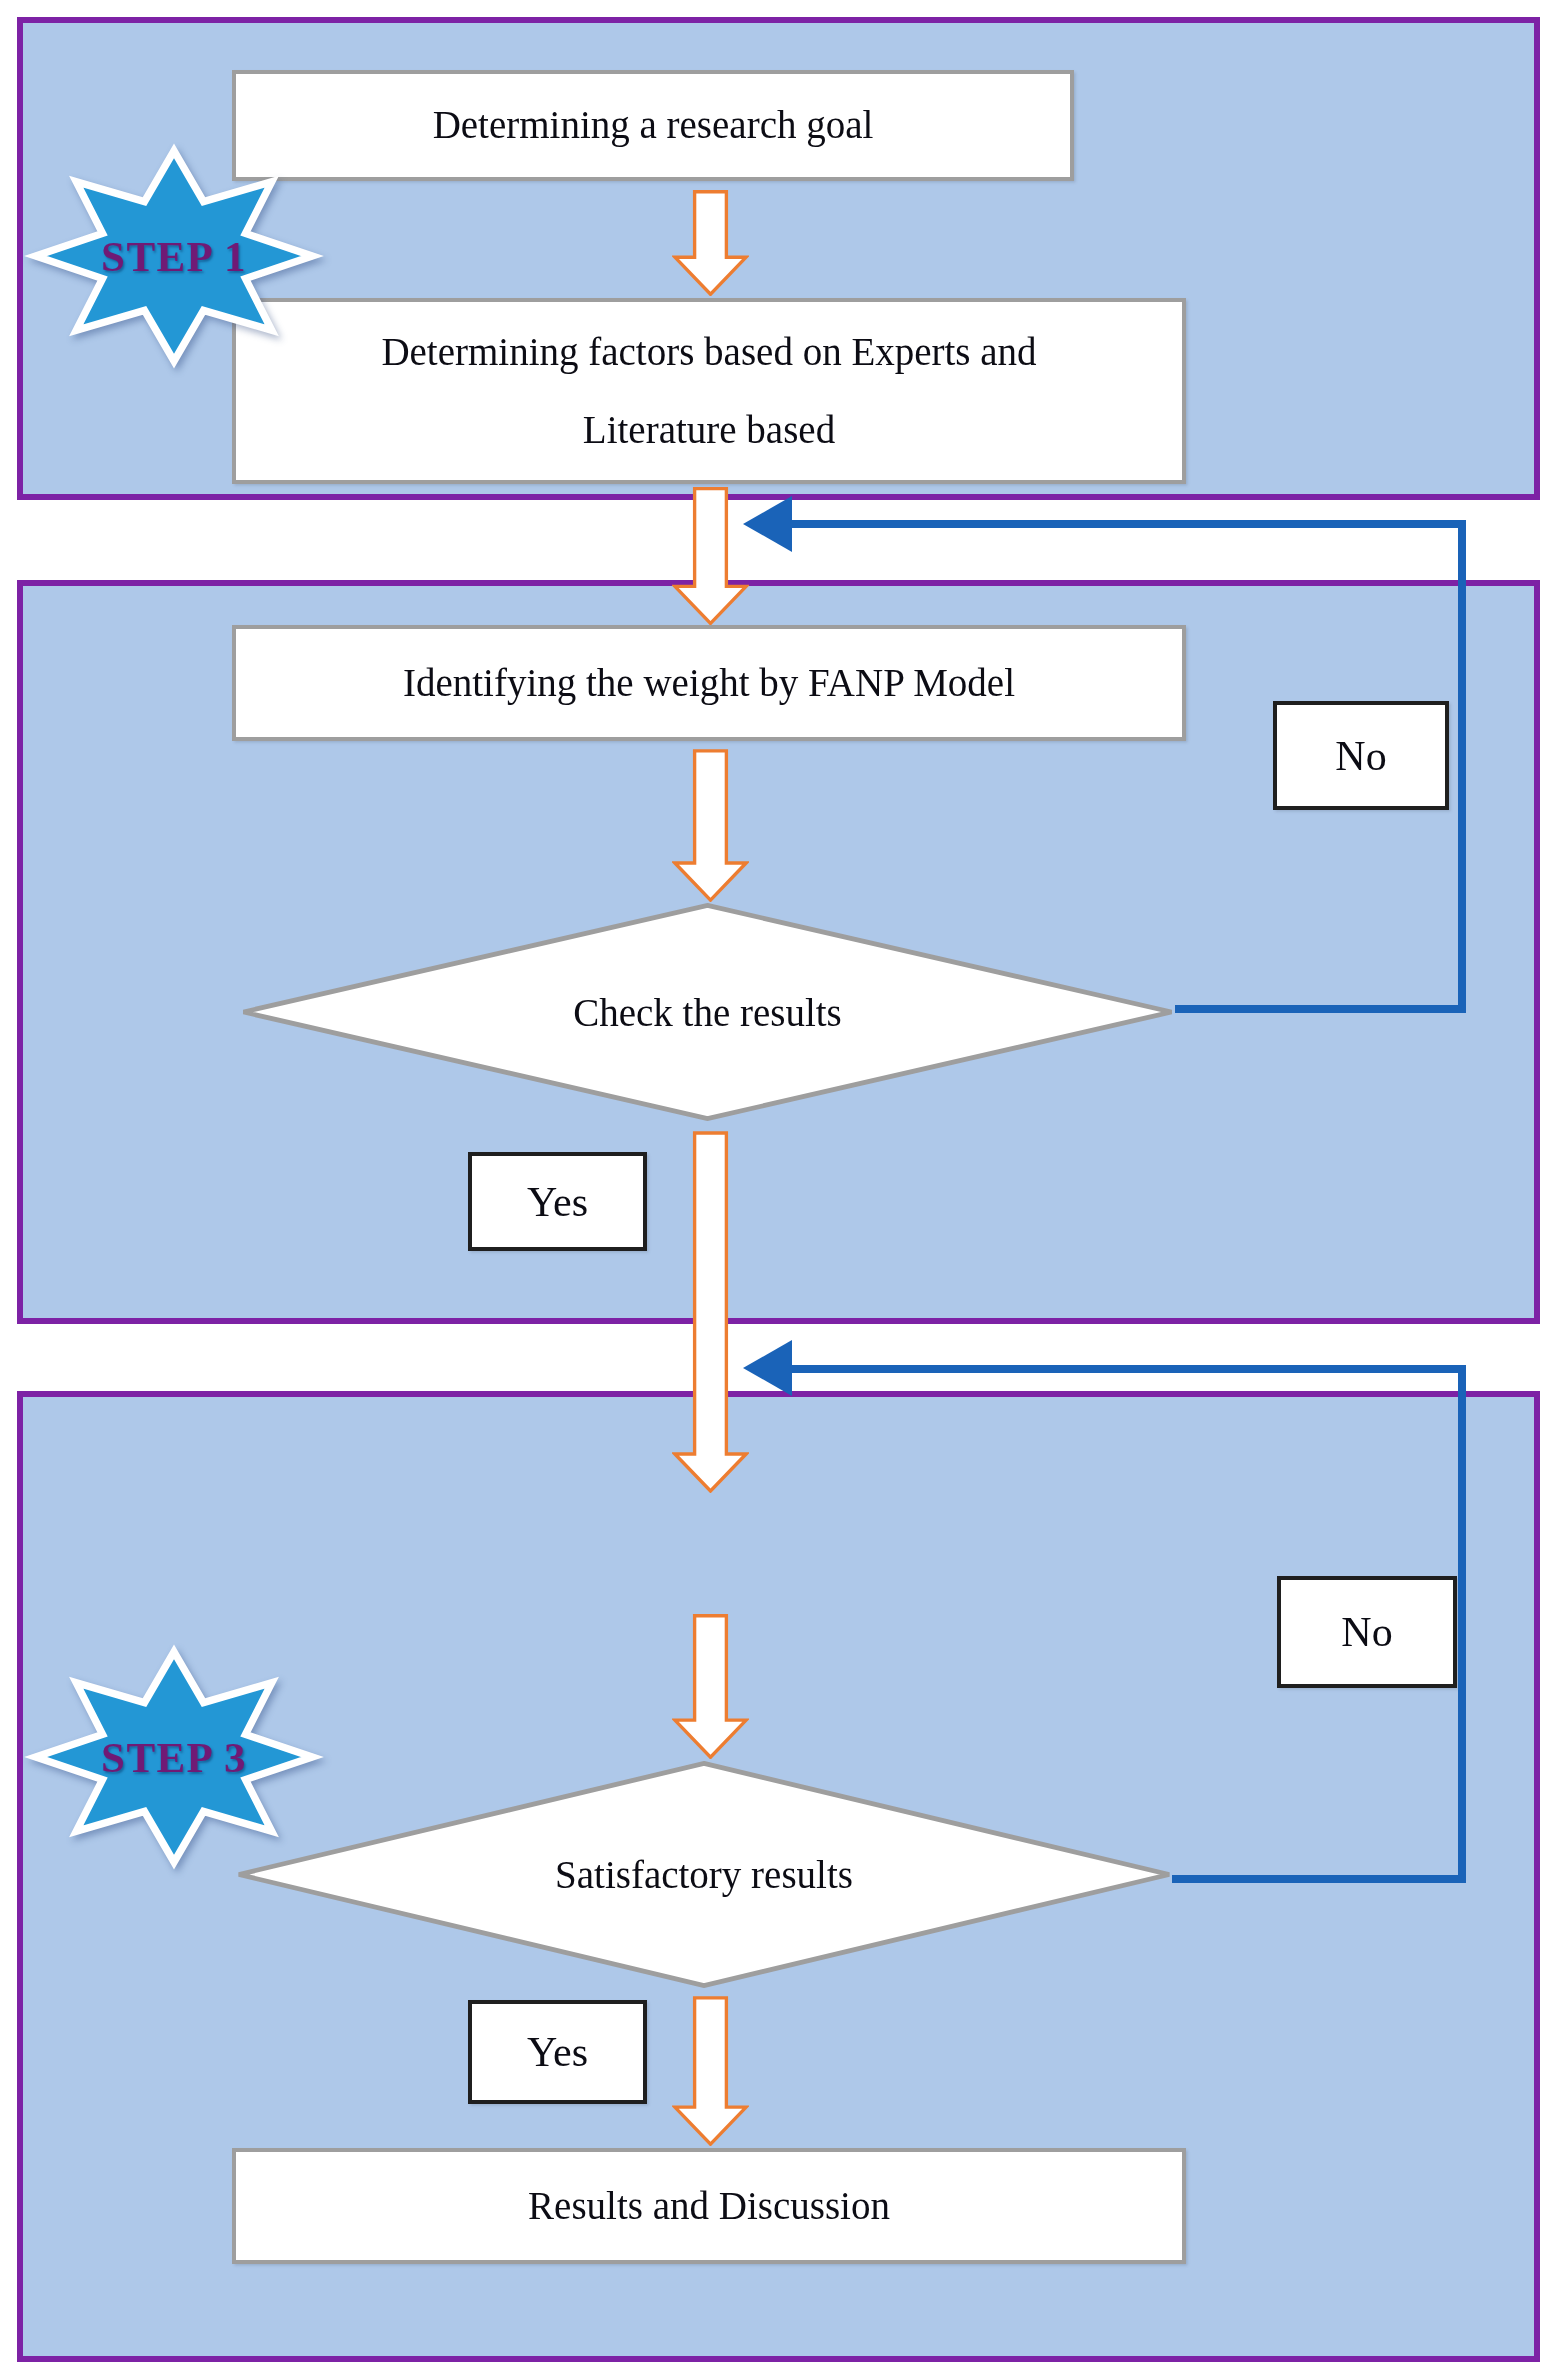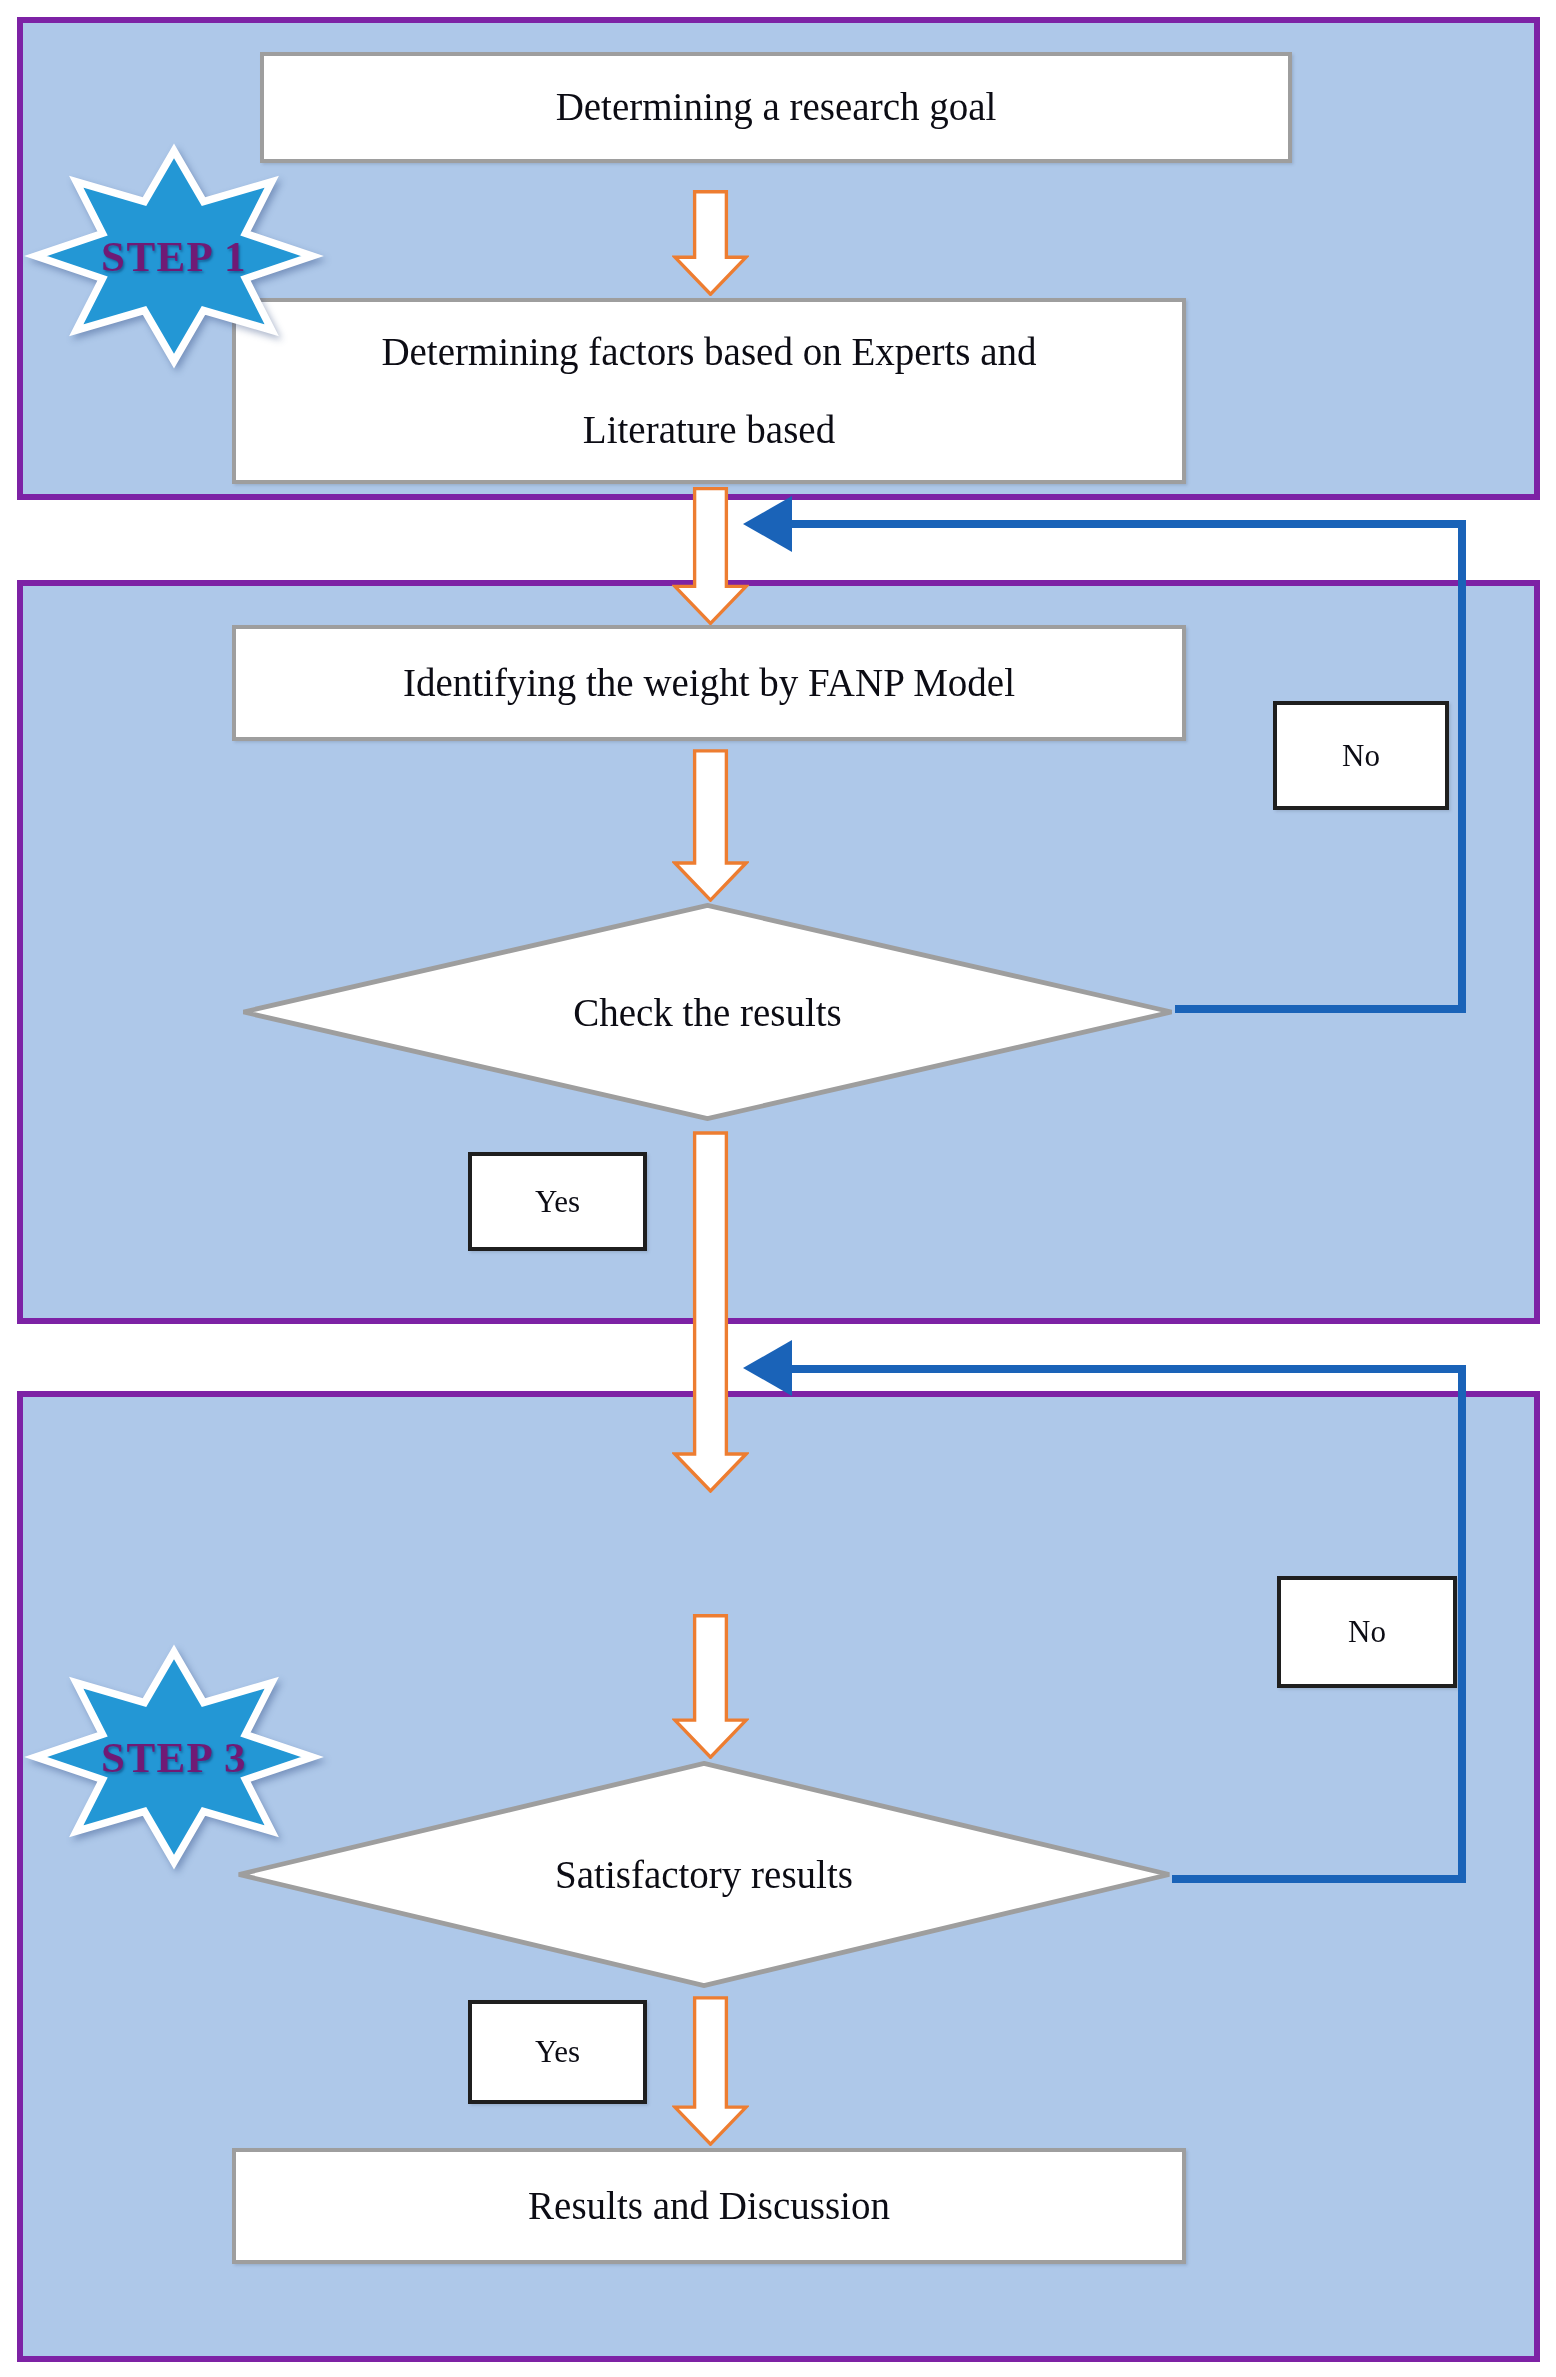--- a/index.html
+++ b/index.html
@@ -38,21 +38,21 @@
     text-align:center;font-size:39px;line-height:1.25;
     box-shadow:1.9px 2.4px 2.9px rgba(80,90,110,0.25);
   }
   .node .ln{display:block;}
   .node2{line-height:2.0;}
   .tag{
     position:absolute;background:#ffffff;
     border:4.3px solid var(--tag-border);
     box-sizing:border-box;z-index:2;
     display:flex;align-items:center;justify-content:center;
-    font-size:31px;box-shadow:1.9px 2.4px 2.9px rgba(80,90,110,0.25);
+    font-size:42px;box-shadow:1.9px 2.4px 2.9px rgba(80,90,110,0.25);
   }
   .diamond{position:absolute;z-index:2;}
   .diamond svg{width:100%;height:100%;display:block;}
   .diamond .dlabel{
     position:absolute;inset:0;display:flex;align-items:center;justify-content:center;
     font-size:39px;text-align:center;
   }
   .oarrow{position:absolute;width:77px;z-index:4;}
   .oarrow svg{width:100%;height:100%;display:block;}
   .bline{position:absolute;background:var(--loop-blue);z-index:5;}
@@ -79,21 +79,21 @@
   </div>
 
 
   <div class="star" style="left:23px;top:1644px;">
     <svg viewBox="0 0 640 490">
       <polygon points="320,17 384,127 532,84 475,196 620,245 475,294 532,406 384,363 320,473 256,363 108,406 165,294 20,245 165,196 108,84 256,127" fill="var(--star-fill)" stroke="#ffffff" stroke-width="16"></polygon>
     </svg>
     <div class="star-label">STEP 3</div>
   </div>
 
-  <div class="node" style="left:232px;top:52px;width:1032px;height:111px;margin-left:28px;">
+  <div class="node" style="left:232px;top:70px;width:842px;height:111px;">
     <span class="ln">Determining a research goal</span>
   </div>
 
   <div class="node node2" style="left:232px;top:298px;width:954px;height:186px;">
     <span class="ln">Determining factors based on Experts and</span>
     <span class="ln">Literature based</span>
   </div>
 
   <div class="node" style="left:232px;top:625px;width:954px;height:116px;">
     <span class="ln">Identifying the weight by FANP Model</span>

